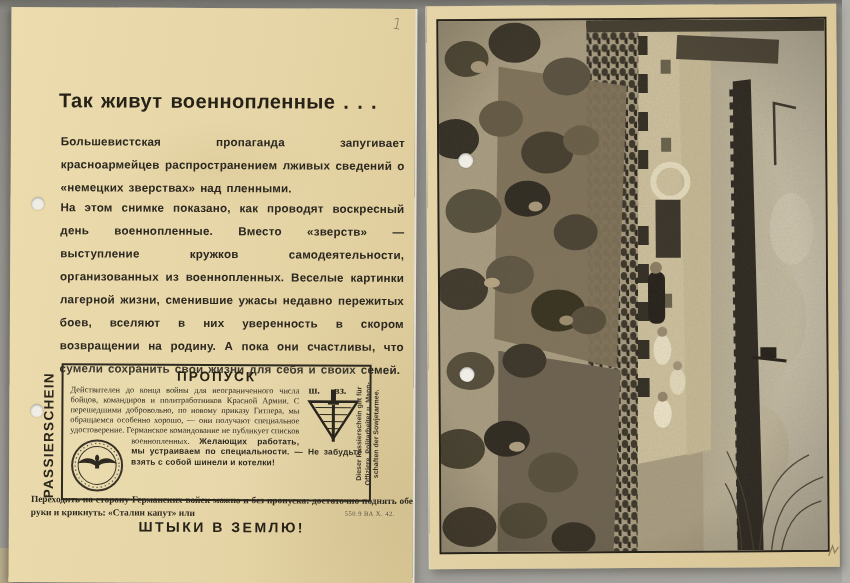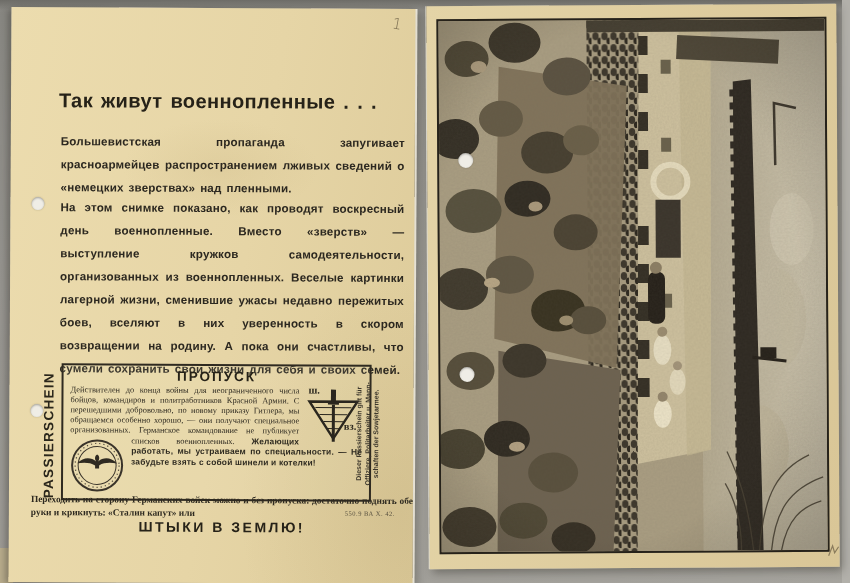--- a/index.html
+++ b/index.html
@@ -40,21 +40,21 @@
 
   .pass-box{position:absolute;left:52px;top:356px;width:292px;border:2px solid #2f2a20;
     padding:3px 7px 6px;color:#2e2a20;background:rgba(255,250,230,.08);}
   .pass-heading{text-align:center;font:700 13.5px "Liberation Sans",sans-serif;
     letter-spacing:2px;margin-bottom:2px;color:#262218;}
   .pass-text{font:400 8.4px/9.9px "Liberation Serif",serif;text-align:justify;}
   .pass-bold{font:700 8.4px/10px "Liberation Sans",sans-serif;letter-spacing:.2px;}
   .emblem{float:right;width:58px;height:56px;margin:0 0 2px 5px;position:relative;}
   .emblem svg{position:absolute;left:0;top:0;}
   .emb-l{position:absolute;left:4px;top:-2px;font:700 10.5px "Liberation Serif",serif;}
-  .emb-r{position:absolute;right:6px;top:-2px;font:700 10.5px "Liberation Serif",serif;margin-top:36px;}
+  .emb-r{position:absolute;right:16px;top:-2px;font:700 10.5px "Liberation Serif",serif;}
   .stamp{float:left;width:54px;height:54px;margin:3px 7px 0 0;}
 
   .footer-line{position:absolute;left:22px;top:486px;width:382px;margin:0;
     font:700 9.4px/12.5px "Liberation Serif",serif;text-align:justify;color:#2e2a20;}
   .print-code{position:absolute;left:336px;top:501px;font:400 6.5px "Liberation Serif",serif;
     color:#57503f;letter-spacing:.5px;}
   .slogan{position:absolute;left:22px;top:511px;width:382px;text-align:center;
     font:700 14px "Liberation Sans",sans-serif;letter-spacing:2.5px;color:#262218;}
 
   .hole{position:absolute;border-radius:50%;background:#efede6;
@@ -97,21 +97,21 @@
             <line x1="15" y1="28" x2="43" y2="28" stroke="#2a261e" stroke-width="1"></line>
             <line x1="19" y1="35" x2="39" y2="35" stroke="#2a261e" stroke-width="1"></line>
             <line x1="23" y1="42" x2="35" y2="42" stroke="#2a261e" stroke-width="1"></line>
             <rect x="26.5" y="3" width="5" height="14" fill="#2a261e"></rect>
             <rect x="23.5" y="15" width="11" height="3" fill="#2a261e"></rect>
             <line x1="29" y1="18" x2="29" y2="55" stroke="#2a261e" stroke-width="3"></line>
           </svg>
           <span class="emb-l">ш.</span>
           <span class="emb-r">вз.</span>
         </span>
-        <span>Действителен до конца войны для неограниченного числа бойцов, командиров и политработников Красной Армии. С перешедшими добровольно, по новому приказу Гитлера, мы обращаемся особенно хорошо, — они получают специальное организованных. Германское командование не публикует списков военнопленных.</span>
+        <span>Действителен до конца войны для неограниченного числа бойцов, командиров и политработников Красной Армии. С перешедшими добровольно, по новому приказу Гитлера, мы обращаемся особенно хорошо, — они получают специальное удостоверение. Германское командование не публикует списков военнопленных.</span>
         <span class="stamp">
           <svg width="54" height="54" viewBox="0 0 54 54">
             <circle cx="27" cy="27" r="25" fill="none" stroke="#3a342a" stroke-width="2"></circle>
             <circle cx="27" cy="27" r="19" fill="none" stroke="#3a342a" stroke-width="1"></circle>
             <circle cx="27" cy="27" r="22" fill="none" stroke="#3a342a" stroke-width="1.2" stroke-dasharray="1.2 3" opacity=".85"></circle>
             <path d="M7,25 C14,18 21,19 26,23 C24,20 25,17 27,16 C29,17 30,20 28,23 C33,19 40,18 47,25 C40,24 34,24 29,27 L29,30 L25,30 L25,27 C20,24 14,24 7,25 Z" fill="#2f2a21"></path>
           </svg>
         </span>
         <span class="pass-bold">Желающих работать, мы устраиваем по специальности. — Не забудьте взять с собой шинели и котелки!</span>
       </div>

